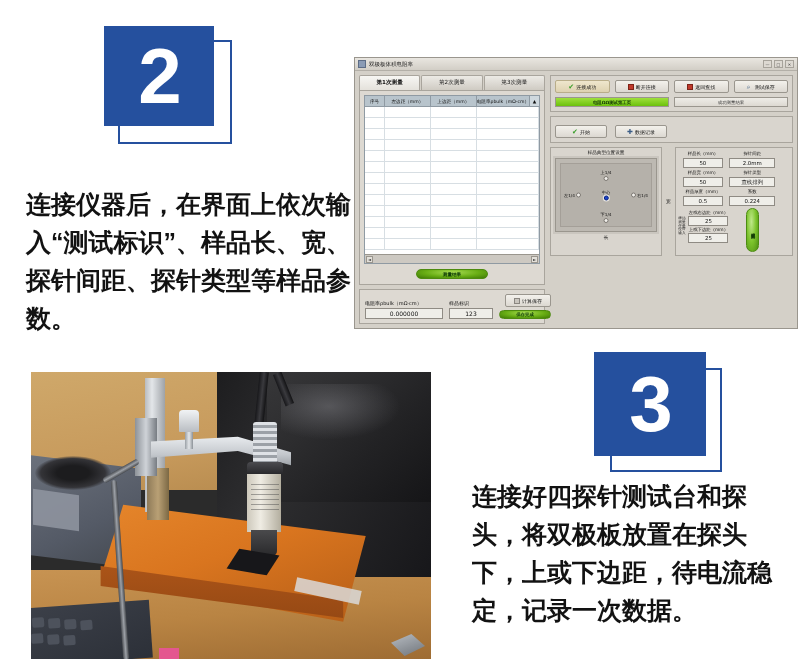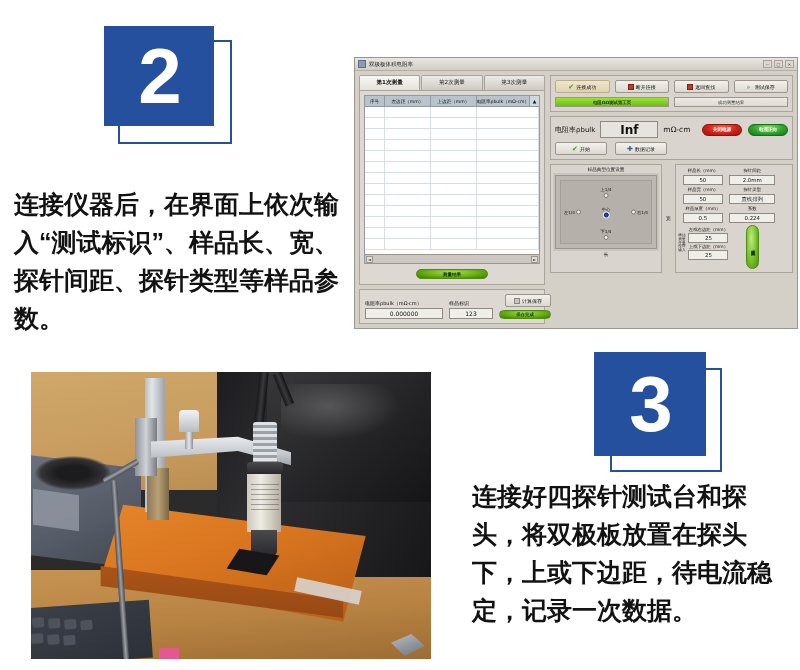--- a/index.html
+++ b/index.html
@@ -36,21 +36,21 @@
   #badge3-box { left: 0; top: 0; width: 112px; height: 104px; }
 
   
   .caption {
     position: absolute;
     font-weight: bold;
     color: #121212;
     line-height: 1.52;
     letter-spacing: 0px;
   }
-  #caption2 { left: 14px; top: 185px; width: 340px; font-size: 25px; }
+  #caption2 { left: 26px; top: 185px; width: 340px; font-size: 25px; }
   #caption3 { left: 472px; top: 477px; width: 320px; font-size: 25px; }
 
   
   #photo {
     position: absolute; left: 31px; top: 372px; width: 400px; height: 287px;
     overflow: hidden;
     background: #2b2b2b;
   }
   .p { position: absolute; }
   .desk-wood { left: 0; top: 198px; width: 400px; height: 89px;
@@ -505,29 +505,20 @@
             <span>测试保存</span>
           </div>
         </div>
         <div class="barrow">
           <div class="bar on">电阻ΩΩ测试第工页</div>
           <div class="bar off">成功测量结果</div>
         </div>
       </div>
 
       <div class="group">
-        <div class="res-row">
-          <div class="res-label">电阻率ρbulk</div>
-          <div class="res-box">Inf</div>
-          <div class="res-unit">mΩ-cm</div>
-          <div style="display:flex;gap:6px;margin-left:auto;">
-            <div class="oval red">关闭电源</div>
-            <div class="oval green">电流正向</div>
-          </div>
-        </div>
         <div class="res-btns">
           <div class="btn">
             <span class="sw check">✔</span>
             <span>开始</span>
           </div>
           <div class="btn">
             <span class="sw mag">✚</span>
             <span>数据记录</span>
           </div>
         </div>

